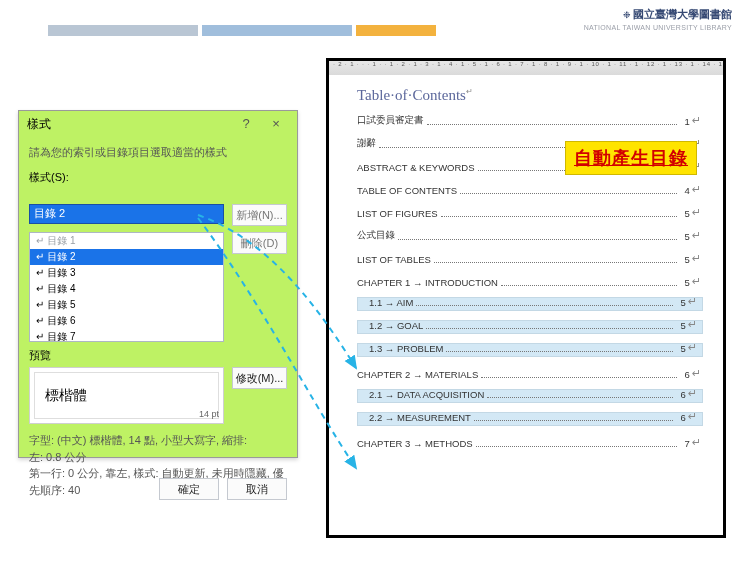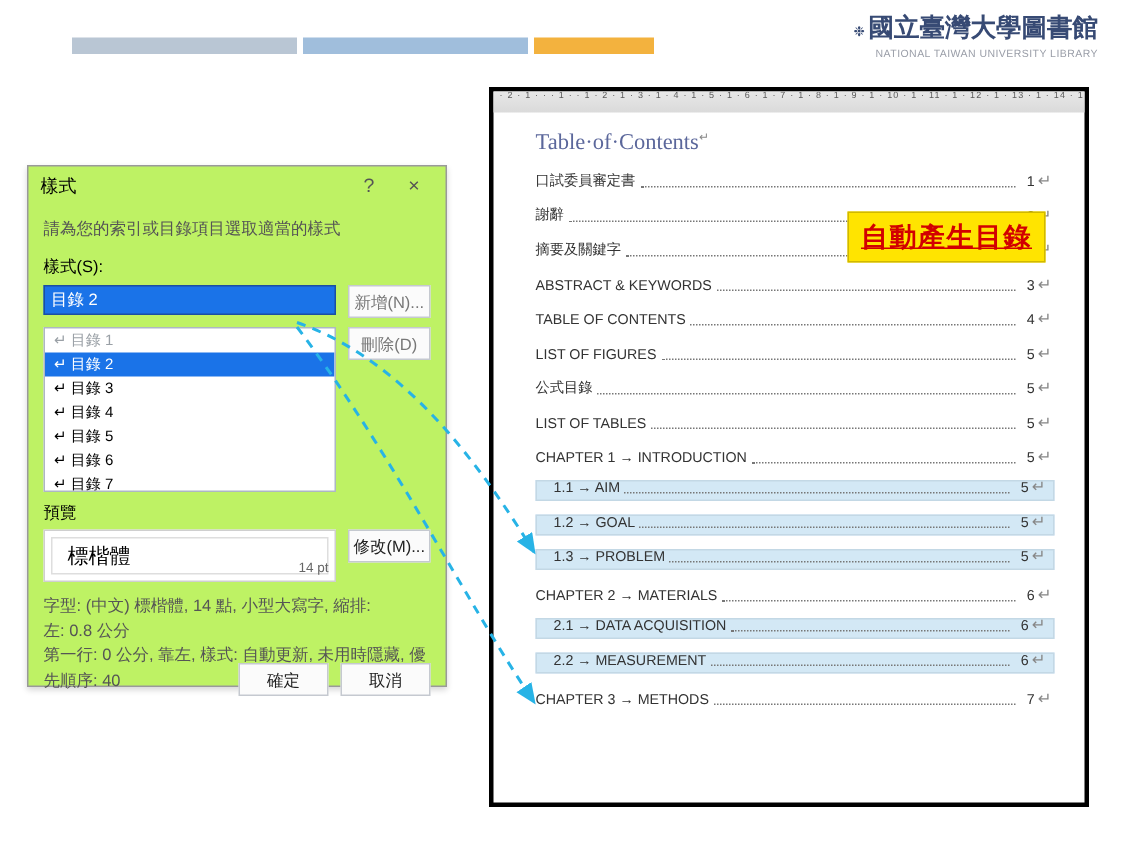--- a/index.html
+++ b/index.html
@@ -11,48 +11,48 @@
     position: relative;
     overflow: hidden;
   }
   
   .topband { position:absolute; top:25px; left:48px; right:18px; height:16px; }
   .bars { display:flex; gap:4px; }
   .bar1 { width:150px;height:11px;background:#b9c6d4; }
   .bar2 { width:150px;height:11px;background:#a0bedc; }
   .bar3 { width:80px;height:11px;background:#f3b23e; }
   .logo { position:absolute; right:0; top:-18px; font-size:9px; color:#374a74; text-align:right; }
-  .logo .main{font-size:17px;font-weight:bold;}
+  .logo .main{font-size:11px;font-weight:bold;}
   .logo .sub{color:#9a9ea8;font-size:7px;letter-spacing:.3px;}
 
   
   .dlg {
     position:absolute; left:18px; top:110px; width:280px; height:348px;
     background:#bef264; border:1px solid #9a9a9a;
     box-shadow:0 2px 4px rgba(0,0,0,.16);
   }
   .dlg .titlebar{height:26px;line-height:26px;padding:0 6px 0 8px;display:flex;align-items:center;font-size:12px;}
   .dlg .titlebar .ttl{flex:1;}
   .dlg .titlebar .tb-btn{width:30px;text-align:center;color:#555;font-size:13px;}
   .dlg .body{padding:8px 10px 10px 10px;position:relative;}
   .dlg .hint{color:#555;margin-bottom:10px;}
-  .dlg .lbl{margin-bottom:5px;}
+  .dlg .lbl{margin-bottom:19px;}
   .row{display:flex;gap:8px;align-items:flex-start;margin-bottom:6px;}
   .row .left{flex:1;}
   .txt{width:100%;height:20px;border:1px solid #2b5797;background:#fff;padding:1px 4px;color:#222;}
   .txt.sel{background:#1a73e8;color:#fff;border:1px solid #1a4fa3;}
   .btn{width:55px;height:22px;border:1px solid #c5c9d0;background:#fbfbfb;color:#777;font-size:11px;}
   .btn.enabled{color:#222;}
   .listbox{height:110px;border:1px solid #adb7c4;overflow:hidden;background:#fff;}
   .li{padding:1px 6px;font-size:10px;}
   .li.semi{color:#9aa0a6;}
   .li.selected{background:#1a73e8;color:#fff;}
   .prev-lbl{margin-top:6px;margin-bottom:4px;}
   .prev-row{display:flex;gap:8px;}
-  .prevbox{flex:1;height:35px;border:1px solid #cfcfcf;background:#fff;position:relative;}
+  .prevbox{flex:1;height:57px;border:1px solid #cfcfcf;background:#fff;position:relative;}
   .prevbox .inner{position:absolute;top:4px;bottom:4px;left:4px;right:4px;border:1px solid #dedede;display:flex;align-items:center;font-family:"DFKai-SB",serif;font-size:14px;padding-left:10px;}
   .prevbox .pt{position:absolute;right:4px;bottom:4px;font-size:9px;color:#666;}
   .desc{margin-top:8px;line-height:1.5;color:#555;white-space:pre-line;}
   .ftr{position:absolute;bottom:8px;right:10px;display:flex;gap:8px;}
   .ftr .btn{width:60px;color:#222;}
 
   
   .doc {
     position:absolute; left:326px; top:58px; width:400px; height:480px;
     border:3px solid #000; background:#fff;
@@ -150,26 +150,20 @@
           <span class="pg">1</span>
           <span class="arrowmark">↵</span>
         </div>
         <div class="tocline">
           <span class="t">謝辭</span>
           <span class="dots"></span>
           <span class="pg">2</span>
           <span class="arrowmark">↵</span>
         </div>
         <div class="tocline">
-          <span class="t">摘要及關鍵字</span>
-          <span class="dots"></span>
-          <span class="pg">3</span>
-          <span class="arrowmark">↵</span>
-        </div>
-        <div class="tocline">
           <span class="t">ABSTRACT &amp; KEYWORDS</span>
           <span class="dots"></span>
           <span class="pg">3</span>
           <span class="arrowmark">↵</span>
         </div>
         <div class="tocline">
           <span class="t">TABLE OF CONTENTS</span>
           <span class="dots"></span>
           <span class="pg">4</span>
           <span class="arrowmark">↵</span>

